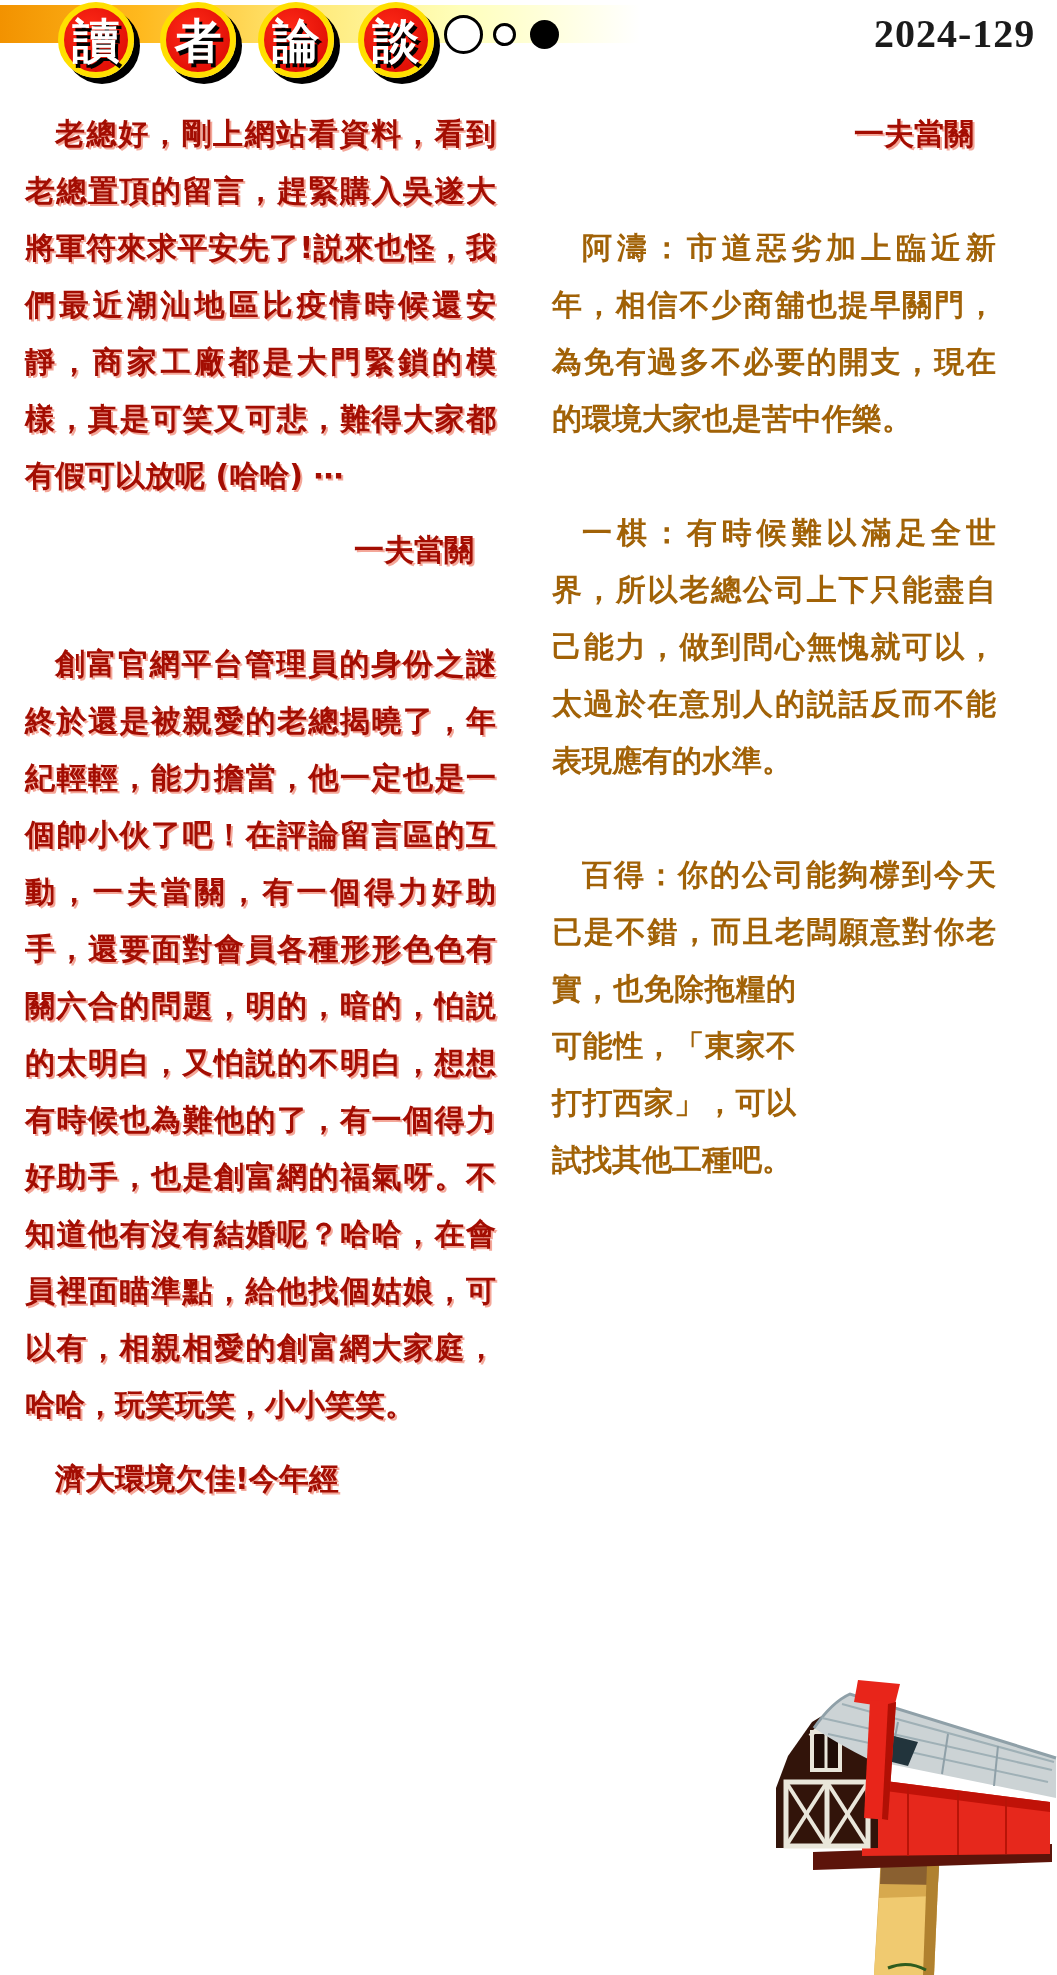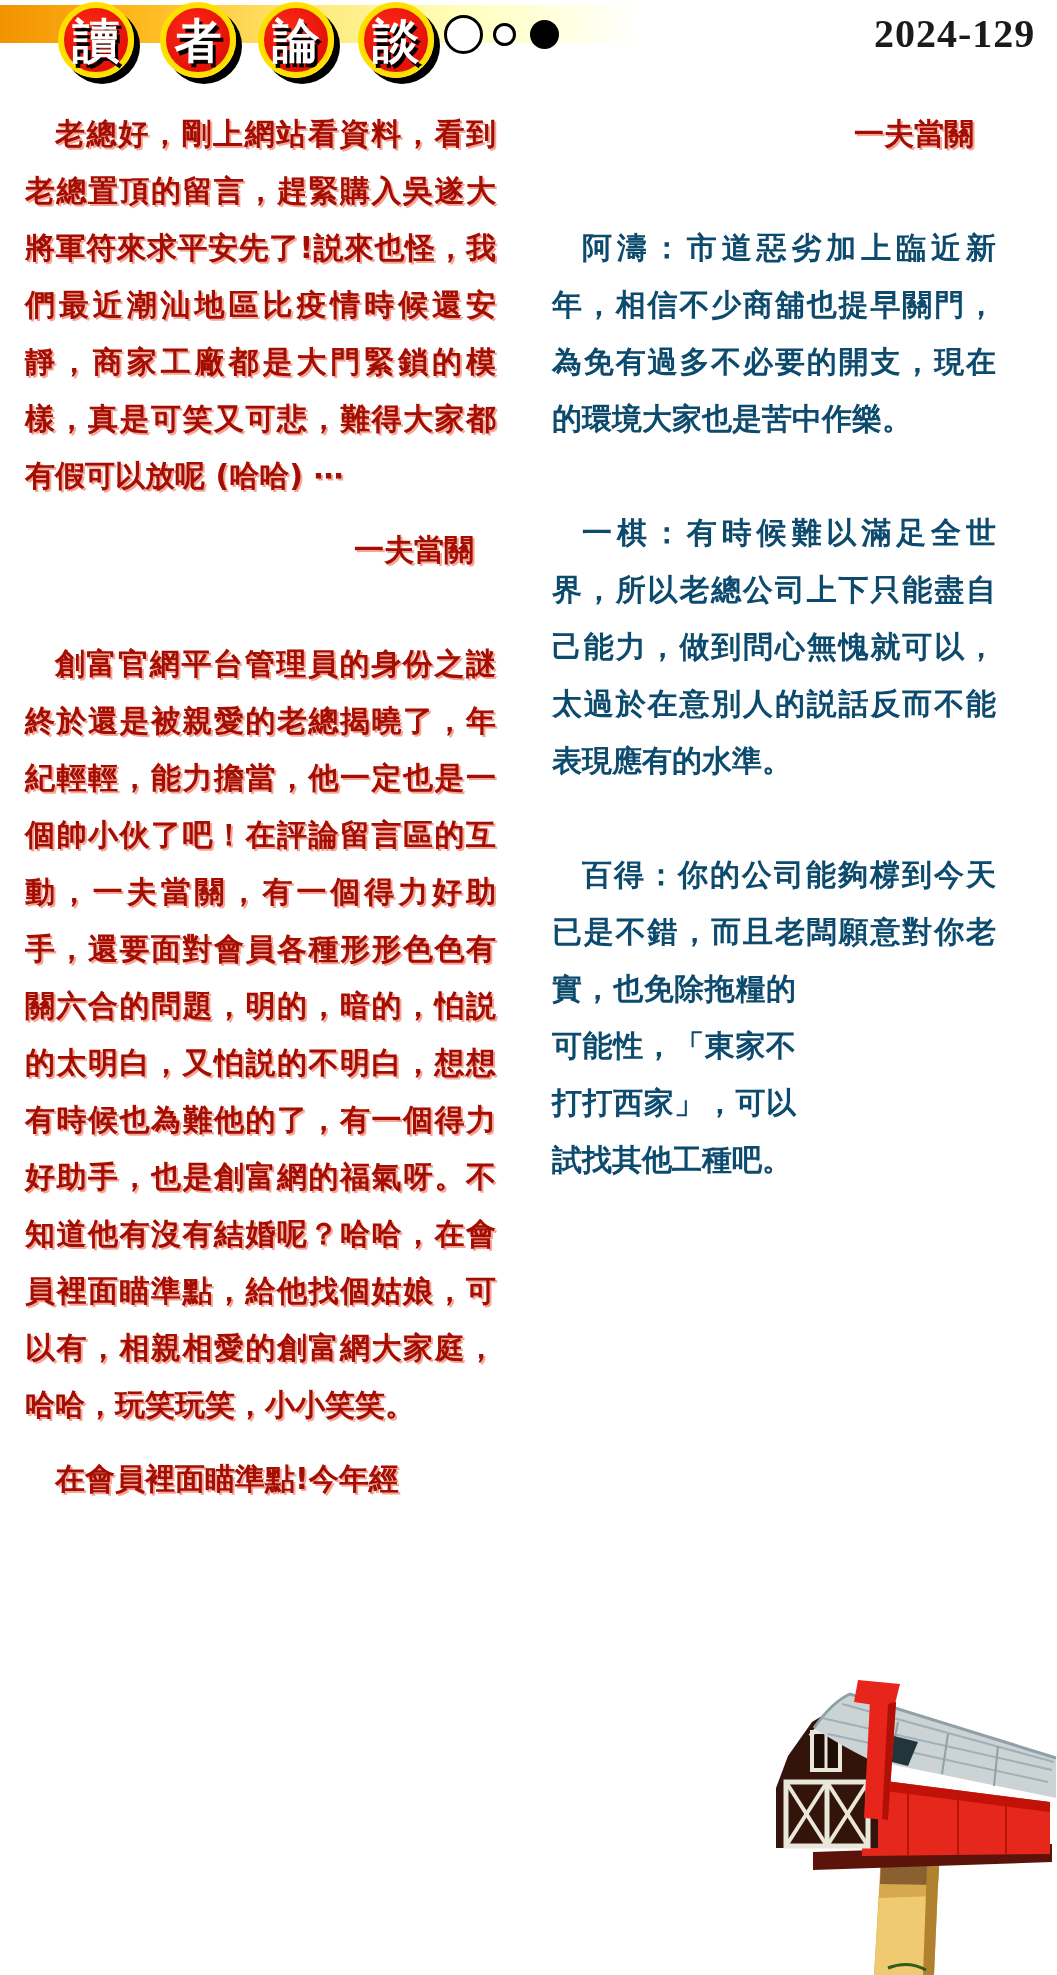--- a/index.html
+++ b/index.html
@@ -41,21 +41,21 @@
   .col-right { left:535px; width:478px; }
 
   .para {
     margin:17px; font-size:30px; line-height:57px; font-weight:bold;
     text-align:justify; text-justify:inter-character;
     word-break:break-all; overflow-wrap:anywhere;
     text-indent:1em;
   }
   .cont { text-indent:0; }
   .red   { color:#a30d02; text-shadow:2px 2px 0 rgba(230,60,28,0.45); }
-  .black { color:#0c4a6e;font-family:Liberation Serif, serif; }
+  .black { color:#a16207;font-family:Liberation Serif, serif; }
   .sig { text-align:right; text-indent:0; padding-right:22px; margin-bottom:57px; }
   .sig-tight { padding-right:6px; }
   .gap { margin-bottom:57px; }
 
   
   .mb-spacer { float:right; width:200px; height:292px; }
 
   
   .mailbox { position:absolute; left:758px; top:1670px; width:302px; height:305px; }
 </style>
@@ -84,21 +84,21 @@
   <div class="circ circ-fill"></div>
 
   <div class="issue">2024-129</div>
 
   <div class="col col-left">
     <p class="para red">老總好，剛上網站看資料，看到老總置頂的留言，趕緊購入吳遂大將軍符來求平安先了!説來也怪，我們最近潮汕地區比疫情時候還安靜，商家工廠都是大門緊鎖的模樣，真是可笑又可悲，難得大家都有假可以放呢 (哈哈) ⋯</p>
     <div class="para red sig">一夫當關</div>
 
     <p class="para red">創富官網平台管理員的身份之謎終於還是被親愛的老總揭曉了，年紀輕輕，能力擔當，他一定也是一個帥小伙了吧！在評論留言區的互動，一夫當關，有一個得力好助手，還要面對會員各種形形色色有關六合的問題，明的，暗的，怕説的太明白，又怕説的不明白，想想有時候也為難他的了，有一個得力好助手，也是創富網的福氣呀。不知道他有沒有結婚呢？哈哈，在會員裡面瞄準點，給他找個姑娘，可以有，相親相愛的創富網大家庭，哈哈，玩笑玩笑，小小笑笑。</p>
 
-    <p class="para red">在會員裡面瞄準點!今年經</p>
+    <p class="para red">濟大環境欠佳!今年經</p>
   </div>
 
   <div class="col col-right">
     <div class="para red sig">一夫當關</div>
 
     <p class="para black gap">阿濤：市道惡劣加上臨近新年，相信不少商舖也提早關門，為免有過多不必要的開支，現在的環境大家也是苦中作樂。</p>
 
     <p class="para black gap">一棋：有時候難以滿足全世界，所以老總公司上下只能盡自己能力，做到問心無愧就可以，太過於在意別人的説話反而不能表現應有的水準。</p>
 
     <p class="para black"><span>百得：你的公司能夠橕到今天已是不錯，而且老闆願意對你老實，也免除拖糧的</span><span class="mb-spacer"></span><span>可能性，「東家不打打西家」，可以試找其他工種吧。</span></p>

